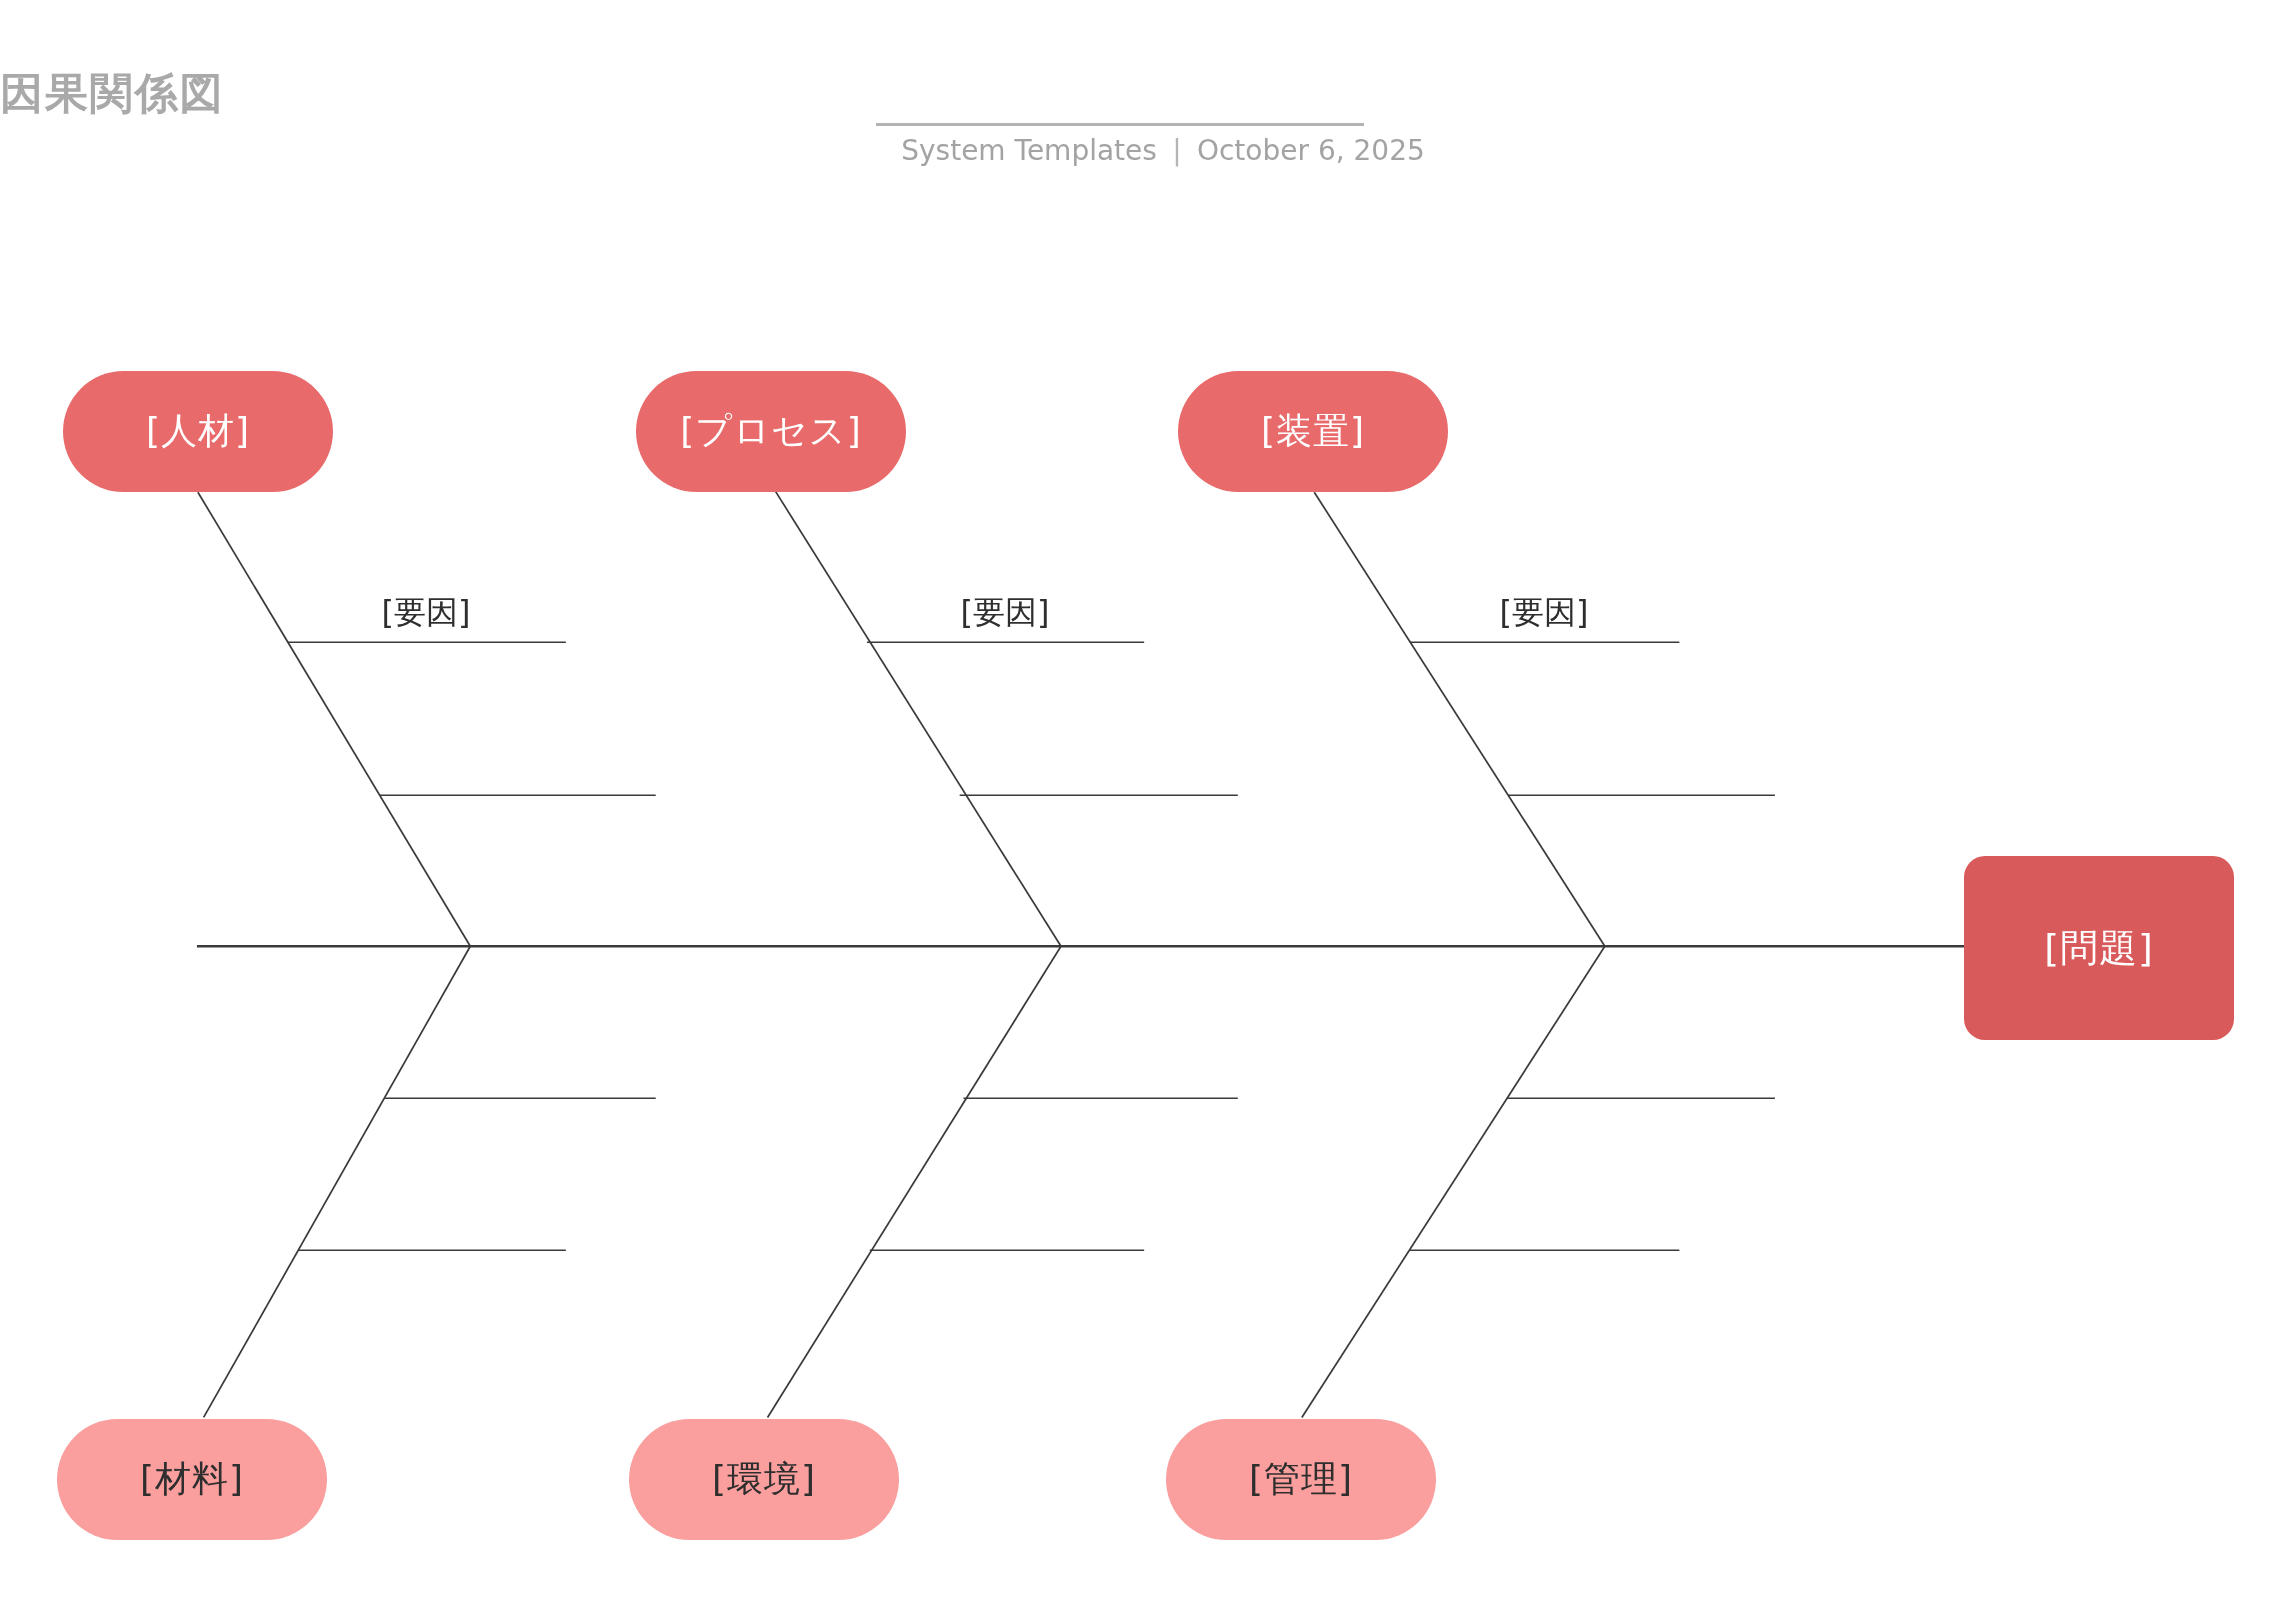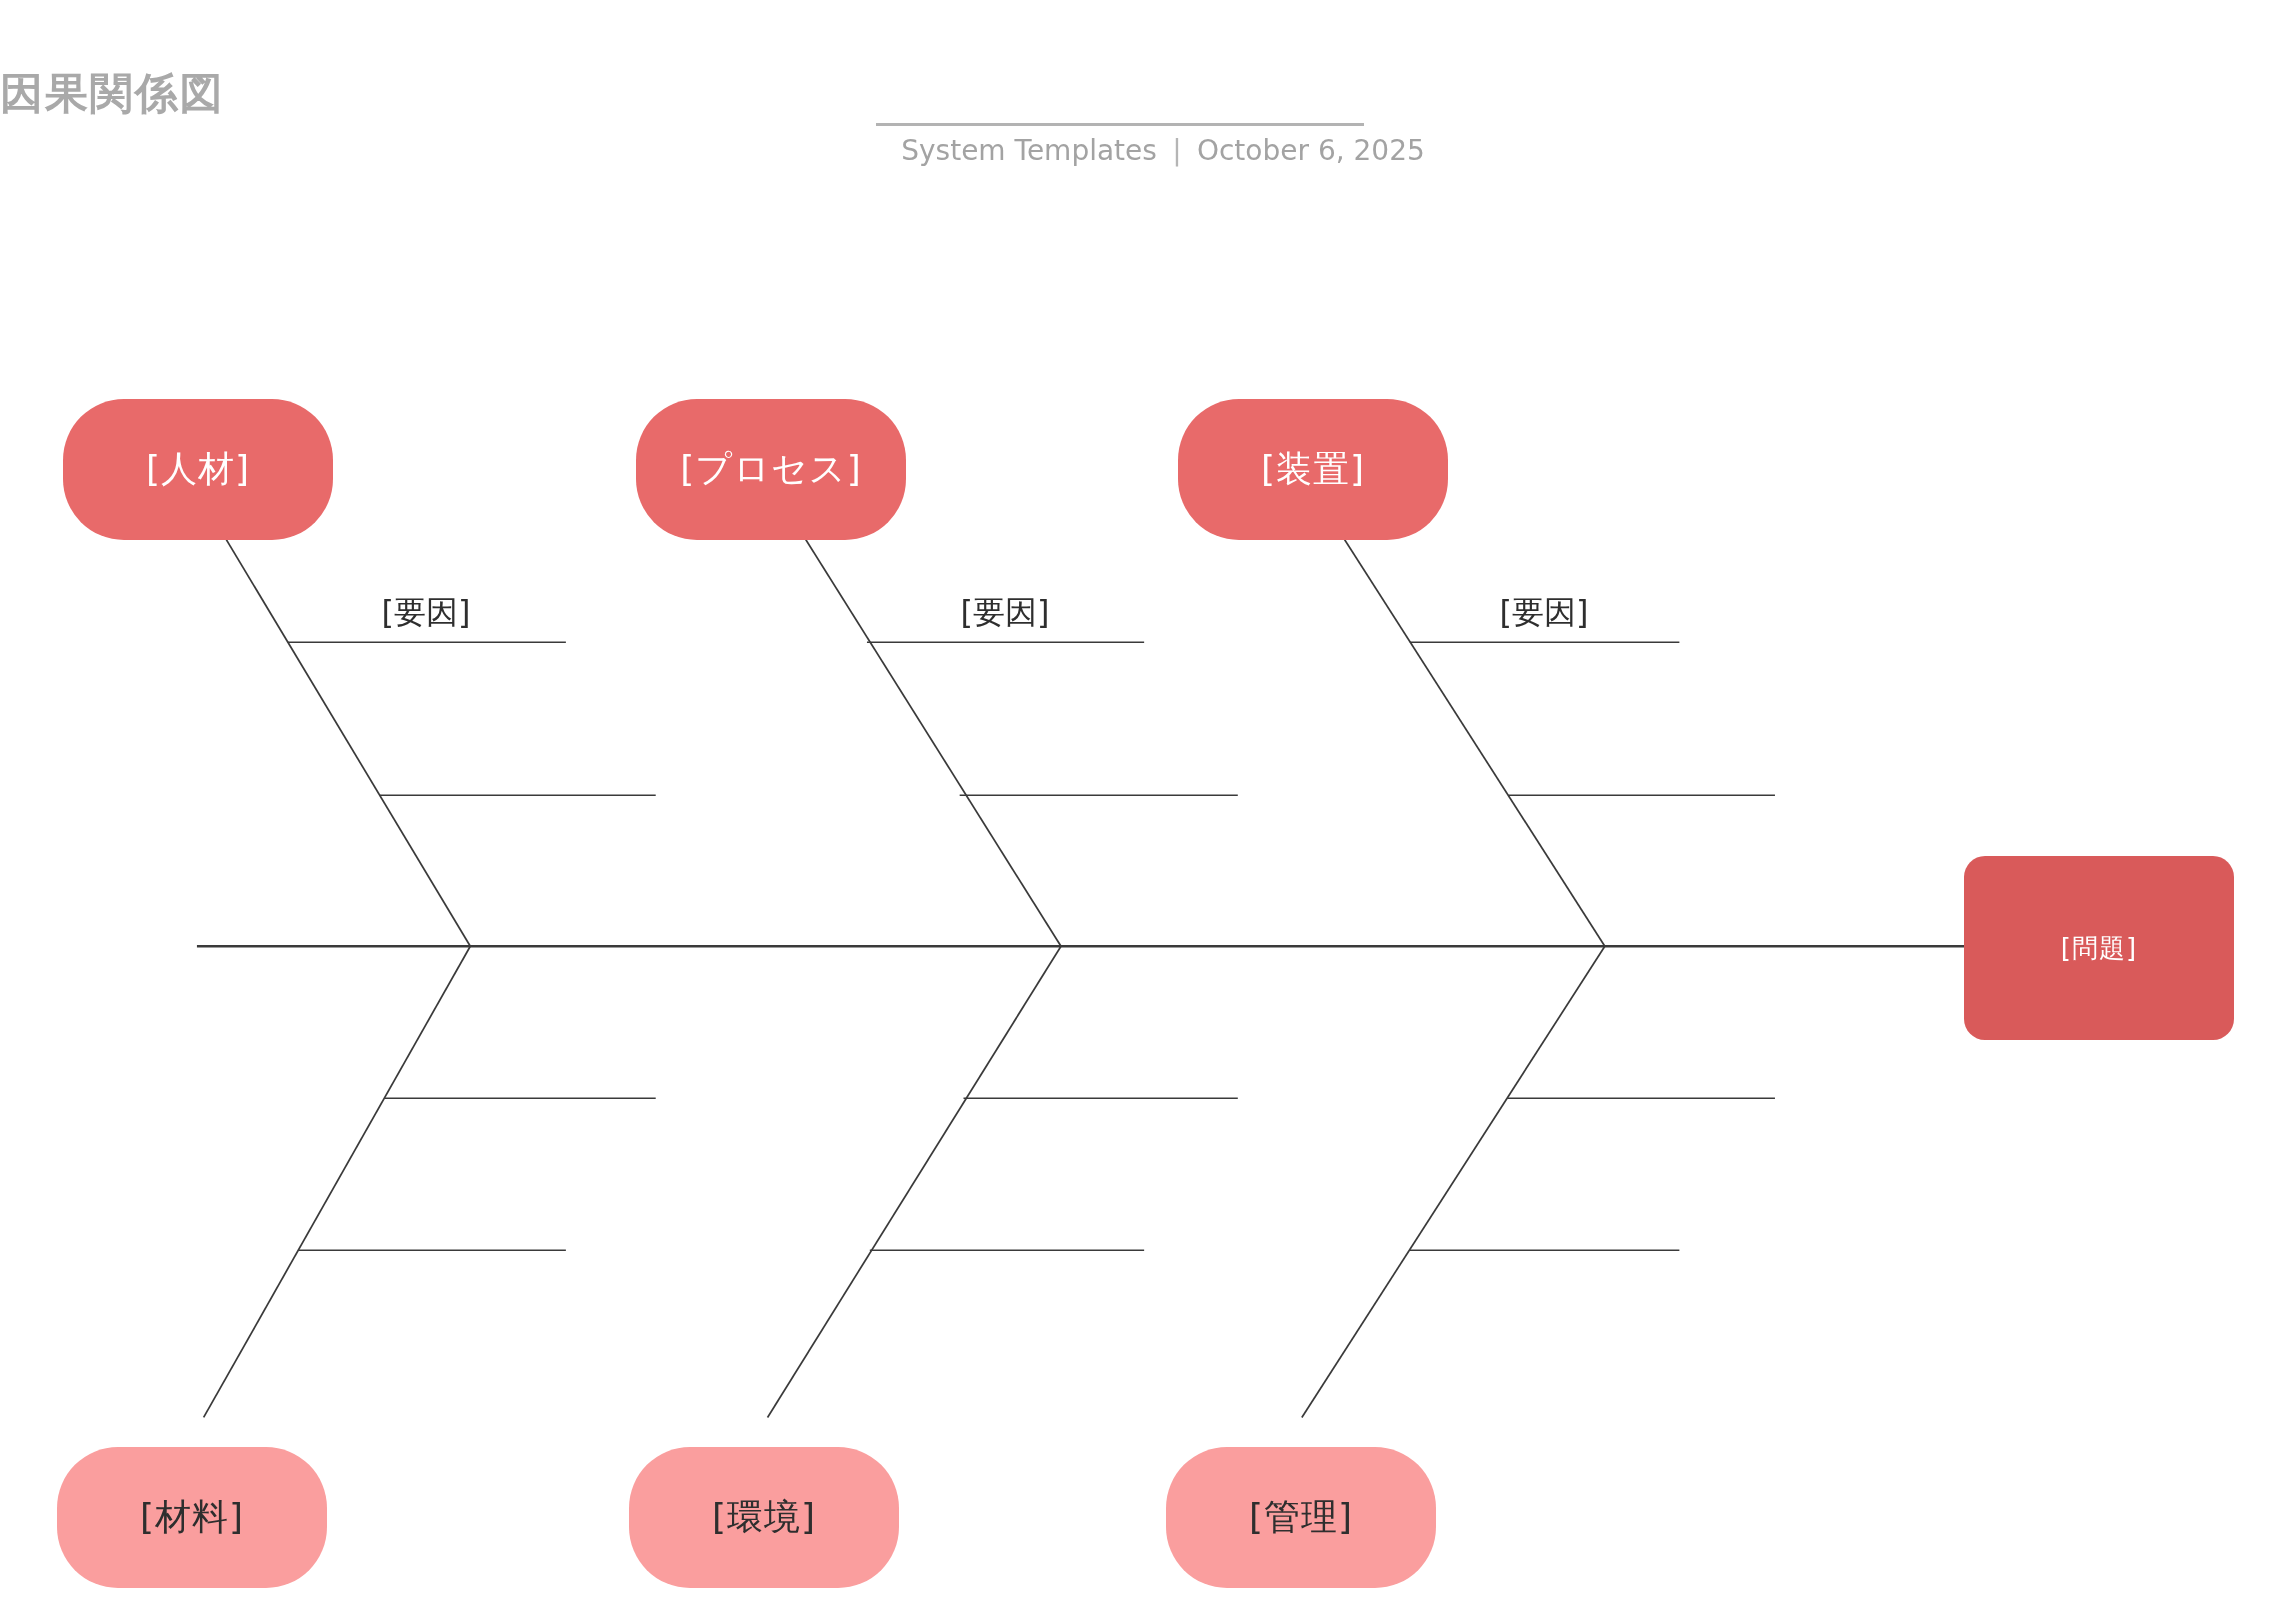--- a/index.html
+++ b/index.html
@@ -40,23 +40,23 @@
 
   
   svg.bones{position:absolute;left:0;top:0;width:2294px;height:1600px;}
   svg.bones line{stroke:var(--line);}
   .spine{stroke-width:2.5px;}
   .bone{stroke-width:1.8px;}
   .branch{stroke-width:1.6px;}
 
   
   .pill{
-    position:absolute;width:270px;height:141px;border-radius:61px;
+    position:absolute;width:270px;height:121px;border-radius:61px;
     display:flex;align-items:center;justify-content:center;
-    font-size:36px;letter-spacing:1px;margin-top:28px;
+    font-size:36px;letter-spacing:1px;
   }
   .pill.top{background:var(--category-top-fill);color:#ffffff;}
   .pill.bottom{background:var(--category-bottom-fill);color:var(--dark-text);}
   .pill-personnel{left:63px;top:371px;}
   .pill-process{left:636px;top:371px;}
   .pill-equipment{left:1178px;top:371px;}
   .pill-materials{left:57px;top:1419px;}
   .pill-environment{left:629px;top:1419px;}
   .pill-management{left:1166px;top:1419px;}
 
@@ -67,21 +67,21 @@
   }
   .factor-1{left:426px;}
   .factor-2{left:1005px;}
   .factor-3{left:1544px;}
 
   
   .problem{
     position:absolute;left:1964px;top:856px;width:270px;height:184px;
     background:var(--problem-fill);border-radius:21px;
     display:flex;align-items:center;justify-content:center;
-    font-size:26px;color:#ffffff;letter-spacing:1px;
+    font-size:38px;color:#ffffff;letter-spacing:1px;
   }
 </style>
 </head>
 <body>
 
 <div class="canvas">
 
   <div class="header">
     <h1 class="title">因果関係図</h1>
     <div class="title-rule"></div>

